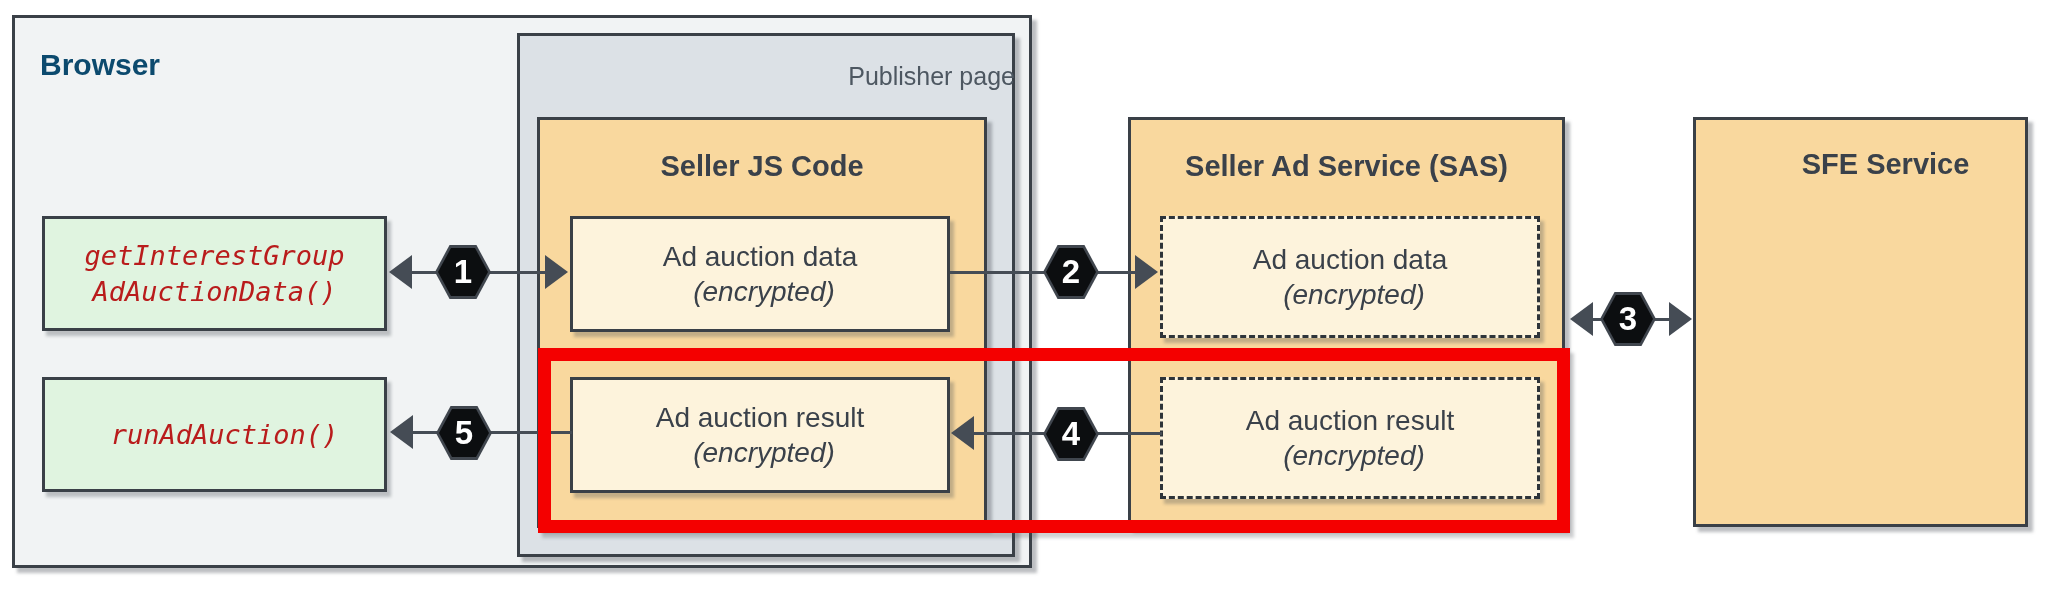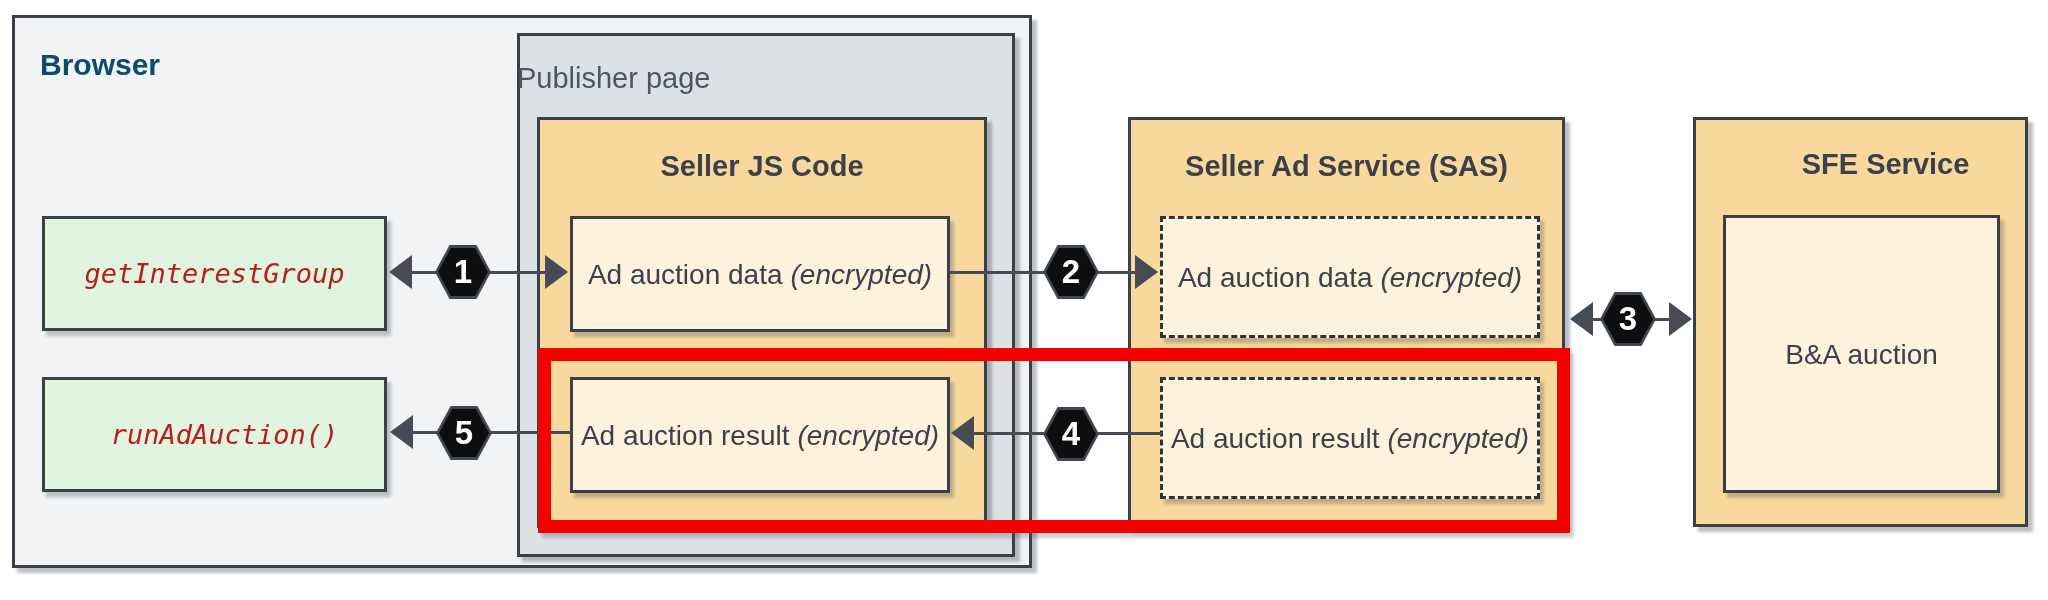--- a/index.html
+++ b/index.html
@@ -12,21 +12,21 @@
   }
   .box{position:absolute;box-sizing:border-box;border:3px solid #3a4047;}
   .shadow{box-shadow:5px 5px 3px rgba(66,72,80,0.35);}
   .browser{left:12px;top:15px;width:1020px;height:553px;background:#f1f3f4;}
   .publisher{left:517px;top:33px;width:498px;height:524px;background:#dce1e6;}
   .service{background:#f9d89e;}
   .seller-js{left:537px;top:117px;width:450px;height:411px;}
   .sas{left:1128px;top:117px;width:437px;height:411px;}
   .sfe{left:1693px;top:117px;width:335px;height:410px;}
   .inner{
-    background:#fdf3dc;display:flex;flex-direction:row;
+    background:#fdf3dc;display:flex;flex-direction:column;
     align-items:center;justify-content:center;text-align:center;
     font-size:28px;line-height:35px;color:#3a414a;
     box-shadow:4px 5px 3px rgba(66,72,80,0.3);
   }
   .inner .enc{font-style:italic;margin-left:8px;}
   .dashed{border:3.5px dashed #2e343a;}
   .js-data{left:570px;top:216px;width:380px;height:116px;}
   .js-result{left:570px;top:377px;width:380px;height:116px;}
   .sas-data{left:1160px;top:216px;width:374px;height:116px;}
   .sas-result{left:1160px;top:377px;width:374px;height:116px;}
@@ -38,21 +38,21 @@
     font-size:27px;line-height:36px;color:#b91c1c;
     box-shadow:4px 5px 3px rgba(66,72,80,0.3);
   }
   .green1{left:42px;top:216px;width:345px;height:115px;}
   .green2{left:42px;top:377px;width:345px;height:115px;padding-left:20px;}
   .title{
     position:absolute;text-align:center;font-weight:bold;
     font-size:29px;color:#3a414a;
   }
   .browser-label{position:absolute;left:40px;top:48px;font-weight:bold;font-size:30px;color:#0c4a6e;}
-  .publisher-label{position:absolute;left:517px;width:498px;top:62px;text-align:left;font-size:29px;color:#4d5761;}
+  .publisher-label{position:absolute;left:517px;width:498px;top:62px;text-align:right;font-size:25px;color:#4d5761;}
   .t-js{left:537px;width:450px;top:150px;}
   .t-sas{left:1128px;width:437px;top:150px;}
   .t-sfe{left:1693px;width:385px;top:148px;}
   .line{position:absolute;height:3px;background:#454c55;z-index:20;}
   .l1{left:400px;top:271px;width:156px;}
   .l2{left:950px;top:271px;width:192px;}
   .l3{left:1588px;top:318px;width:86px;}
   .l4{left:968px;top:432px;width:194px;}
   .l5{left:406px;top:431px;width:166px;}
   .ah{position:absolute;width:0;height:0;border-top:17px solid transparent;border-bottom:17px solid transparent;z-index:21;}
@@ -101,20 +101,21 @@
   <div class="box shadow service sfe"></div>
 
   <div class="browser-label">Browser</div>
   <div class="publisher-label">Publisher page</div>
   <div class="title t-sas">Seller Ad Service (SAS)</div>
   <div class="title t-js">Seller JS Code</div>
   <div class="title t-sfe">SFE Service</div>
 
   <div class="box green green1">
     <span>getInterestGroup</span>
+    <span>AdAuctionData()</span>
   </div>
   <div class="box green green2">
     <span>runAdAuction()</span>
   </div>
 
   <div class="box inner js-data">
     <span>Ad auction data</span>
     <span class="enc">(encrypted)</span>
   </div>
   <div class="box inner js-result">
@@ -124,23 +125,20 @@
 
   <div class="inner dashed sas-data" style="position:absolute;">
     <span>Ad auction data</span>
     <span class="enc">(encrypted)</span>
   </div>
   <div class="inner dashed sas-result" style="position:absolute;">
     <span>Ad auction result</span>
     <span class="enc">(encrypted)</span>
   </div>
 
-  <div class="box inner ba">
-    <span>B&amp;A auction</span>
-  </div>
 
   <div class="line l1"></div>
   <div class="line l2"></div>
   <div class="line l3"></div>
   <div class="line l4"></div>
   <div class="line l5"></div>
 
   <div class="ah ah-left a1l"></div>
   <div class="ah ah-right a1r"></div>
   <div class="ah ah-right a2r"></div>

